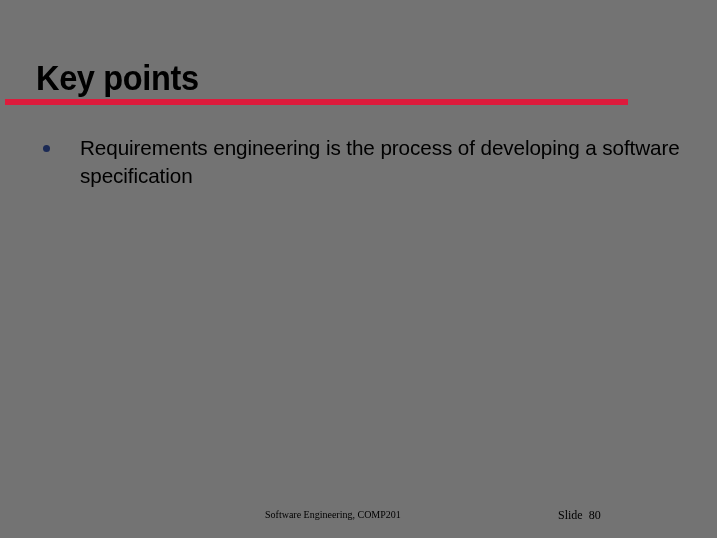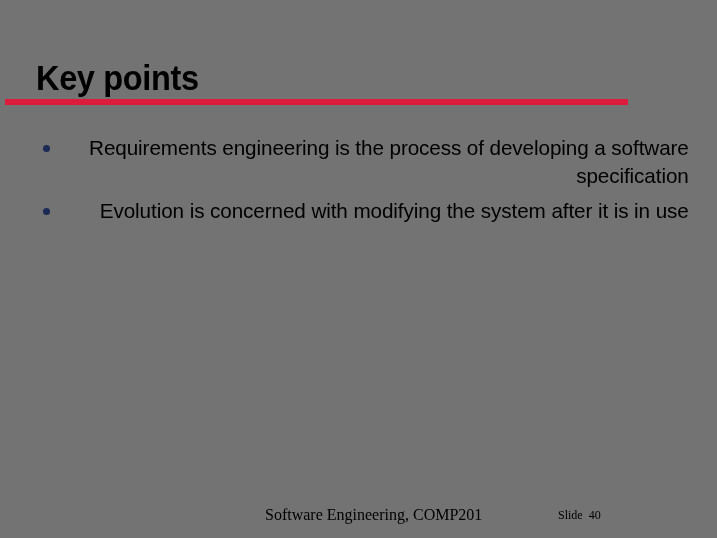--- a/index.html
+++ b/index.html
@@ -52,21 +52,20 @@
     left: 38px;
     top: 134px;
     width: 660px;
   }
 
   .bullet-item {
     position: relative;
     padding-left: 42px;
     margin-bottom: 7px;
     min-height: 28px;
-    text-align: right;
   }
 
   .bullet-marker {
     position: absolute;
     left: 5px;
     top: 11px;
     width: 7px;
     height: 7px;
     border-radius: 50%;
     background: #1b2a55;
@@ -82,21 +81,21 @@
     transform: scaleX(0.985);
     transform-origin: left top;
   }
 
   
   .footer-left {
     position: absolute;
     left: 265px;
     top: 508px;
     font-family: "Liberation Serif", serif;
-    font-size: 16px;
+    font-size: 10px;
     line-height: 14px;
     color: #000000;
     white-space: nowrap;
   }
 
   .footer-right {
     position: absolute;
     left: 558px;
     top: 508px;
     font-family: "Liberation Serif", serif;
@@ -117,25 +116,21 @@
 
   <div class="bullets">
 
     <div class="bullet-item">
       <span class="bullet-marker"></span>
       <span class="bullet-text">Requirements engineering is the process of developing a software specification</span>
     </div>
 
 
 
-    <div class="bullet-item">
-      <span class="bullet-marker"></span>
-      <span class="bullet-text">Evolution is concerned with modifying the system after it is in use</span>
-    </div>
 
 
   </div>
 
   <div class="footer-left">Software Engineering, COMP201</div>
 
-  <div class="footer-right">Slide  40</div>
+  <div class="footer-right">Slide  80</div>
 
 </div>
 
 </body></html>

